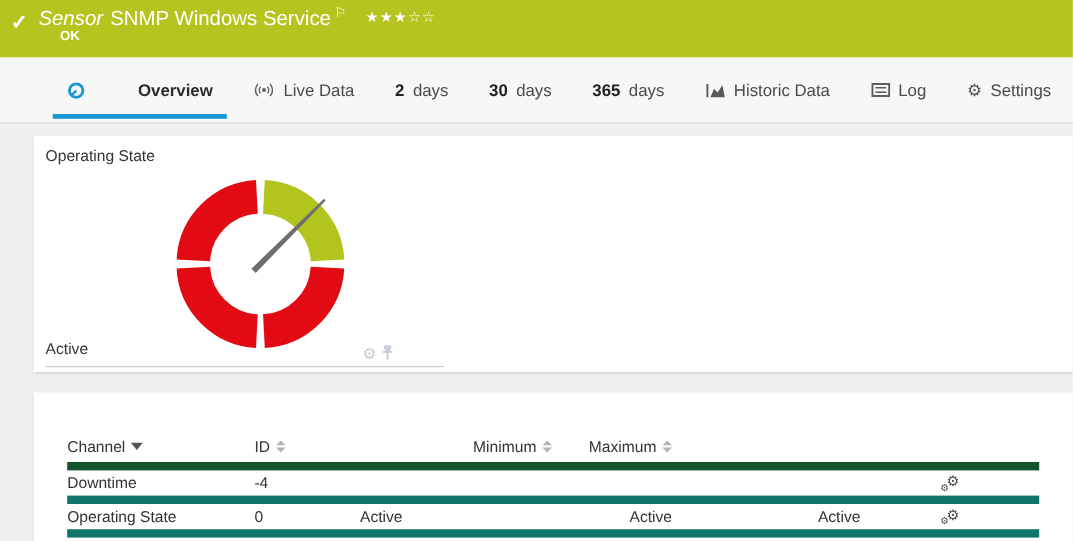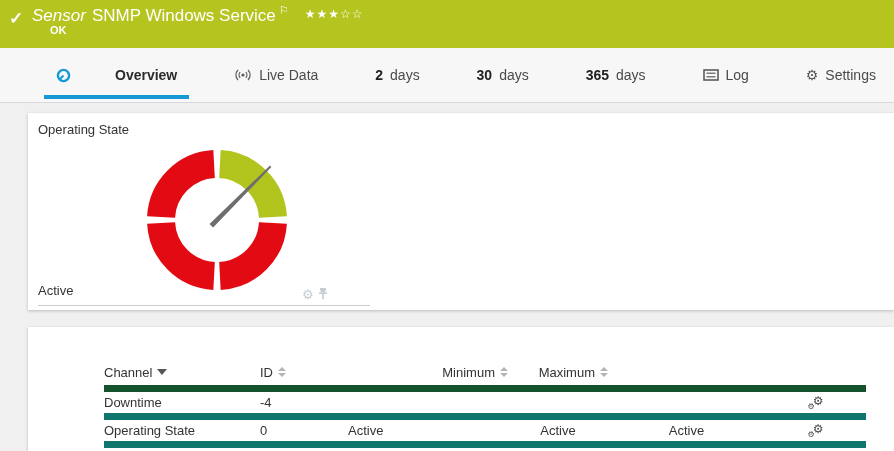--- a/index.html
+++ b/index.html
@@ -21,38 +21,38 @@
             align-items:stretch; padding:0 6px 0 44px; }
   .tab { display:flex; align-items:center; gap:7px; padding:0 12px; font-size:14px; color:#4a4a4a;
          cursor:pointer; position:relative; white-space:nowrap; }
   .tab .num { font-weight:bold; color:#222; }
   .tab.active { color:#2b2b2b; font-weight:600;gap:44px; }
   .tab.active::after { content:""; position:absolute; left:0; right:0; bottom:3px; height:4px; background:#1799d5; }
   .tab svg { display:block; }
 
   
   .content-bg { position:absolute; left:0; top:103px; width:894px; height:348px; background:#f0f0f0; }
-  .panel { position:absolute; left:28px; width:866px; background:#fff; box-shadow:0 1px 3px rgba(0,0,0,.22);padding-left:48px; }
+  .panel { position:absolute; left:28px; width:866px; background:#fff; box-shadow:0 1px 3px rgba(0,0,0,.22); }
   .panel-gauge { top:113px; height:197px; }
   .panel-table { top:327px; height:200px; }
 
   .gauge-title { position:absolute; left:10px; top:9px; font-size:13px; color:#333; }
   .gauge-svg { position:absolute; left:119px; top:37px; }
   .gauge-value { position:absolute; left:10px; top:170px; font-size:13px; color:#333; }
   .tile-sep { position:absolute; left:10px; top:192px; width:332px; height:1px; background:#ccc; }
   .tile-icons { position:absolute; left:274px; top:174px; display:flex; gap:4px; align-items:center; color:#c5ccd4; }
   .tile-icons .gear-glyph { font-size:13px; line-height:13px; cursor:pointer; }
 
   
   .table { margin-top:32px; padding:0 28px; font-size:13px; color:#333; }
   .trow { display:grid; grid-template-columns:156px 88px 160px 100px 157px 1fr; align-items:center; }
   .thead { height:33px; border-bottom:7px solid #14532d; }
   .tbody-row { height:28px; border-bottom:7px solid #0f766e; }
   .th { display:flex; align-items:center; gap:5px; cursor:pointer; }
-  .th.right, .td.right { justify-content:flex-end; text-align:center; }
+  .th.right, .td.right { justify-content:flex-end; text-align:right; }
   .td.right { display:block; }
   .sort-pair { display:inline-flex; flex-direction:column; gap:2px; }
   .sort-pair .up { width:0; height:0; border-left:4px solid transparent; border-right:4px solid transparent; border-bottom:4px solid #b5b5b5; }
   .sort-pair .down { width:0; height:0; border-left:4px solid transparent; border-right:4px solid transparent; border-top:4px solid #b5b5b5; }
   .sort-desc { width:0; height:0; border-left:5px solid transparent; border-right:5px solid transparent; border-top:6px solid #555; }
   .action-cell { display:flex; justify-content:center; }
   .gears { position:relative; width:16px; height:15px; cursor:pointer; }
   .gears .big { position:absolute; right:0; top:0; font-size:12px; line-height:12px; color:#4a4a4a; }
   .gears .small { position:absolute; left:0; bottom:-1px; font-size:8px; line-height:8px; color:#4a4a4a; }
 </style>
@@ -96,20 +96,29 @@
   <div class="tab">
     <span class="num">30</span>
     <span>days</span>
   </div>
   <div class="tab">
     <span class="num">365</span>
     <span>days</span>
   </div>
   <div class="tab">
     <span>
+      <svg width="17" height="13" viewBox="0 0 17 13">
+          <line x1="1.5" y1="1" x2="1.5" y2="12" stroke="#5a5a5a" stroke-width="1.6"></line>
+          <polygon points="4,12 7,5 10,8 14,2 16,12" fill="#5a5a5a"></polygon>
+        </svg>
+    </span>
+    <span>Historic Data</span>
+  </div>
+  <div class="tab">
+    <span>
       <svg width="16" height="12" viewBox="0 0 16 12">
           <rect x="1" y="1" width="14" height="10" fill="none" stroke="#5a5a5a" stroke-width="1.6"></rect>
           <line x1="3.5" y1="4.2" x2="12.5" y2="4.2" stroke="#5a5a5a" stroke-width="1.2"></line>
           <line x1="3.5" y1="7.8" x2="12.5" y2="7.8" stroke="#5a5a5a" stroke-width="1.2"></line>
         </svg>
     </span>
     <span>Log</span>
   </div>
   <div class="tab">
     <span style="font-size:14px;color:#555;line-height:14px;">⚙</span>

